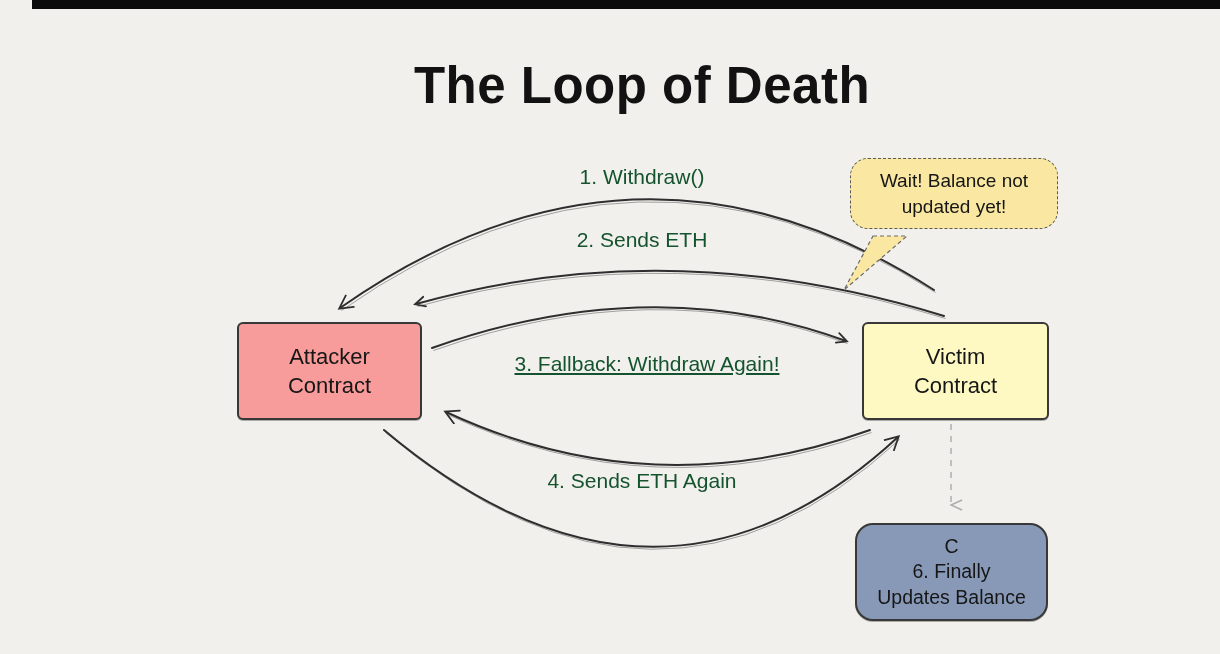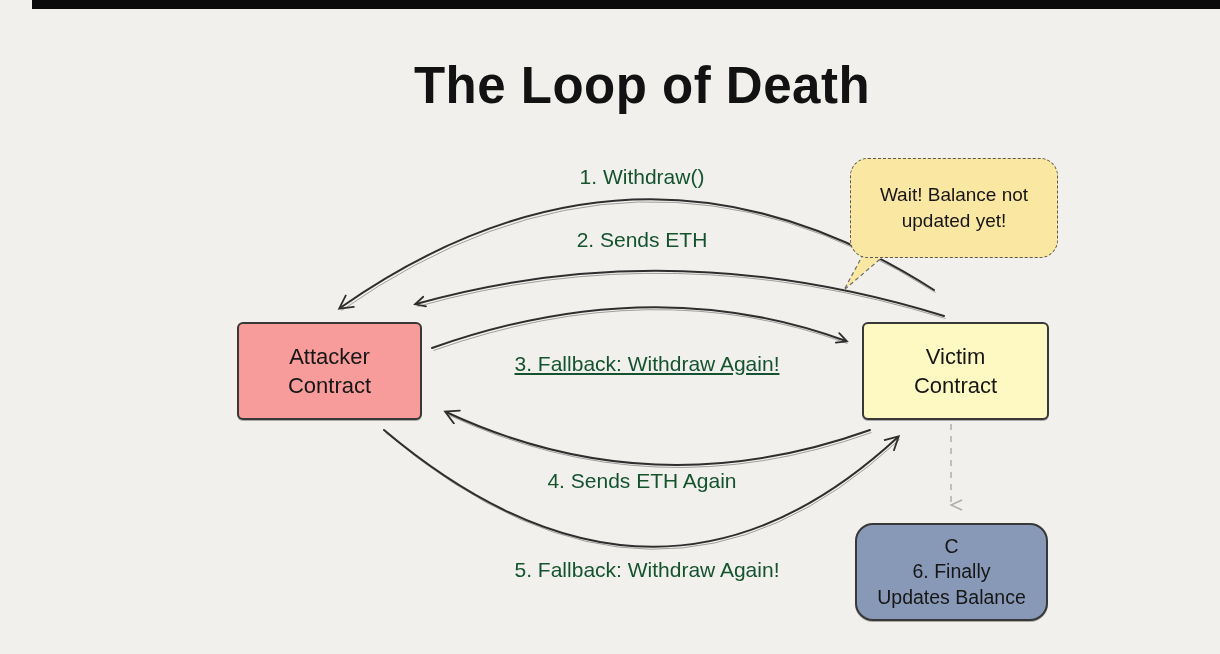--- a/index.html
+++ b/index.html
@@ -41,21 +41,21 @@
     white-space: pre-line;
     box-shadow: 0 1px 0 rgba(40,40,40,0.35);
   }
   .node-attacker { left: 205px; top: 322px; width: 185px; height: 98px; background: #f89b9b; }
   .node-victim   { left: 830px; top: 322px; width: 187px; height: 98px; background: #fef9c3; }
   .node-final    { left: 823px; top: 523px; width: 193px; height: 98px; background: #8899b8;
                    font-size: 19.5px; line-height: 1.3; border-radius: 18px; }
 
   .callout {
     position: absolute; z-index: 2;
-    left: 818px; top: 158px; width: 208px; height: 100px;
+    left: 818px; top: 158px; width: 208px; height: 71px;
     background: #fae7a2;
     border: 1.6px dashed #5a5a5a;
     border-radius: 18px;
     display: flex; align-items: center; justify-content: center;
     text-align: center;
     font-size: 19px; line-height: 1.35;
     white-space: pre-line;
   }
 
   .edge-label {
@@ -130,17 +130,16 @@
 
   <div class="callout">
     <span>Wait! Balance not
 updated yet!</span>
   </div>
 
   <div class="edge-label edge-label-1">1. Withdraw()</div>
   <div class="edge-label edge-label-2">2. Sends ETH</div>
   <div class="edge-label edge-label-3">3. Fallback: Withdraw Again!</div>
   <div class="edge-label edge-label-4">4. Sends ETH Again</div>
-  <div class="edge-label edge-label-5">5. Fallback: Withdraw Again!</div>
 
   <div class="corner-square"></div>
 
 </div>
 
 </body></html>

